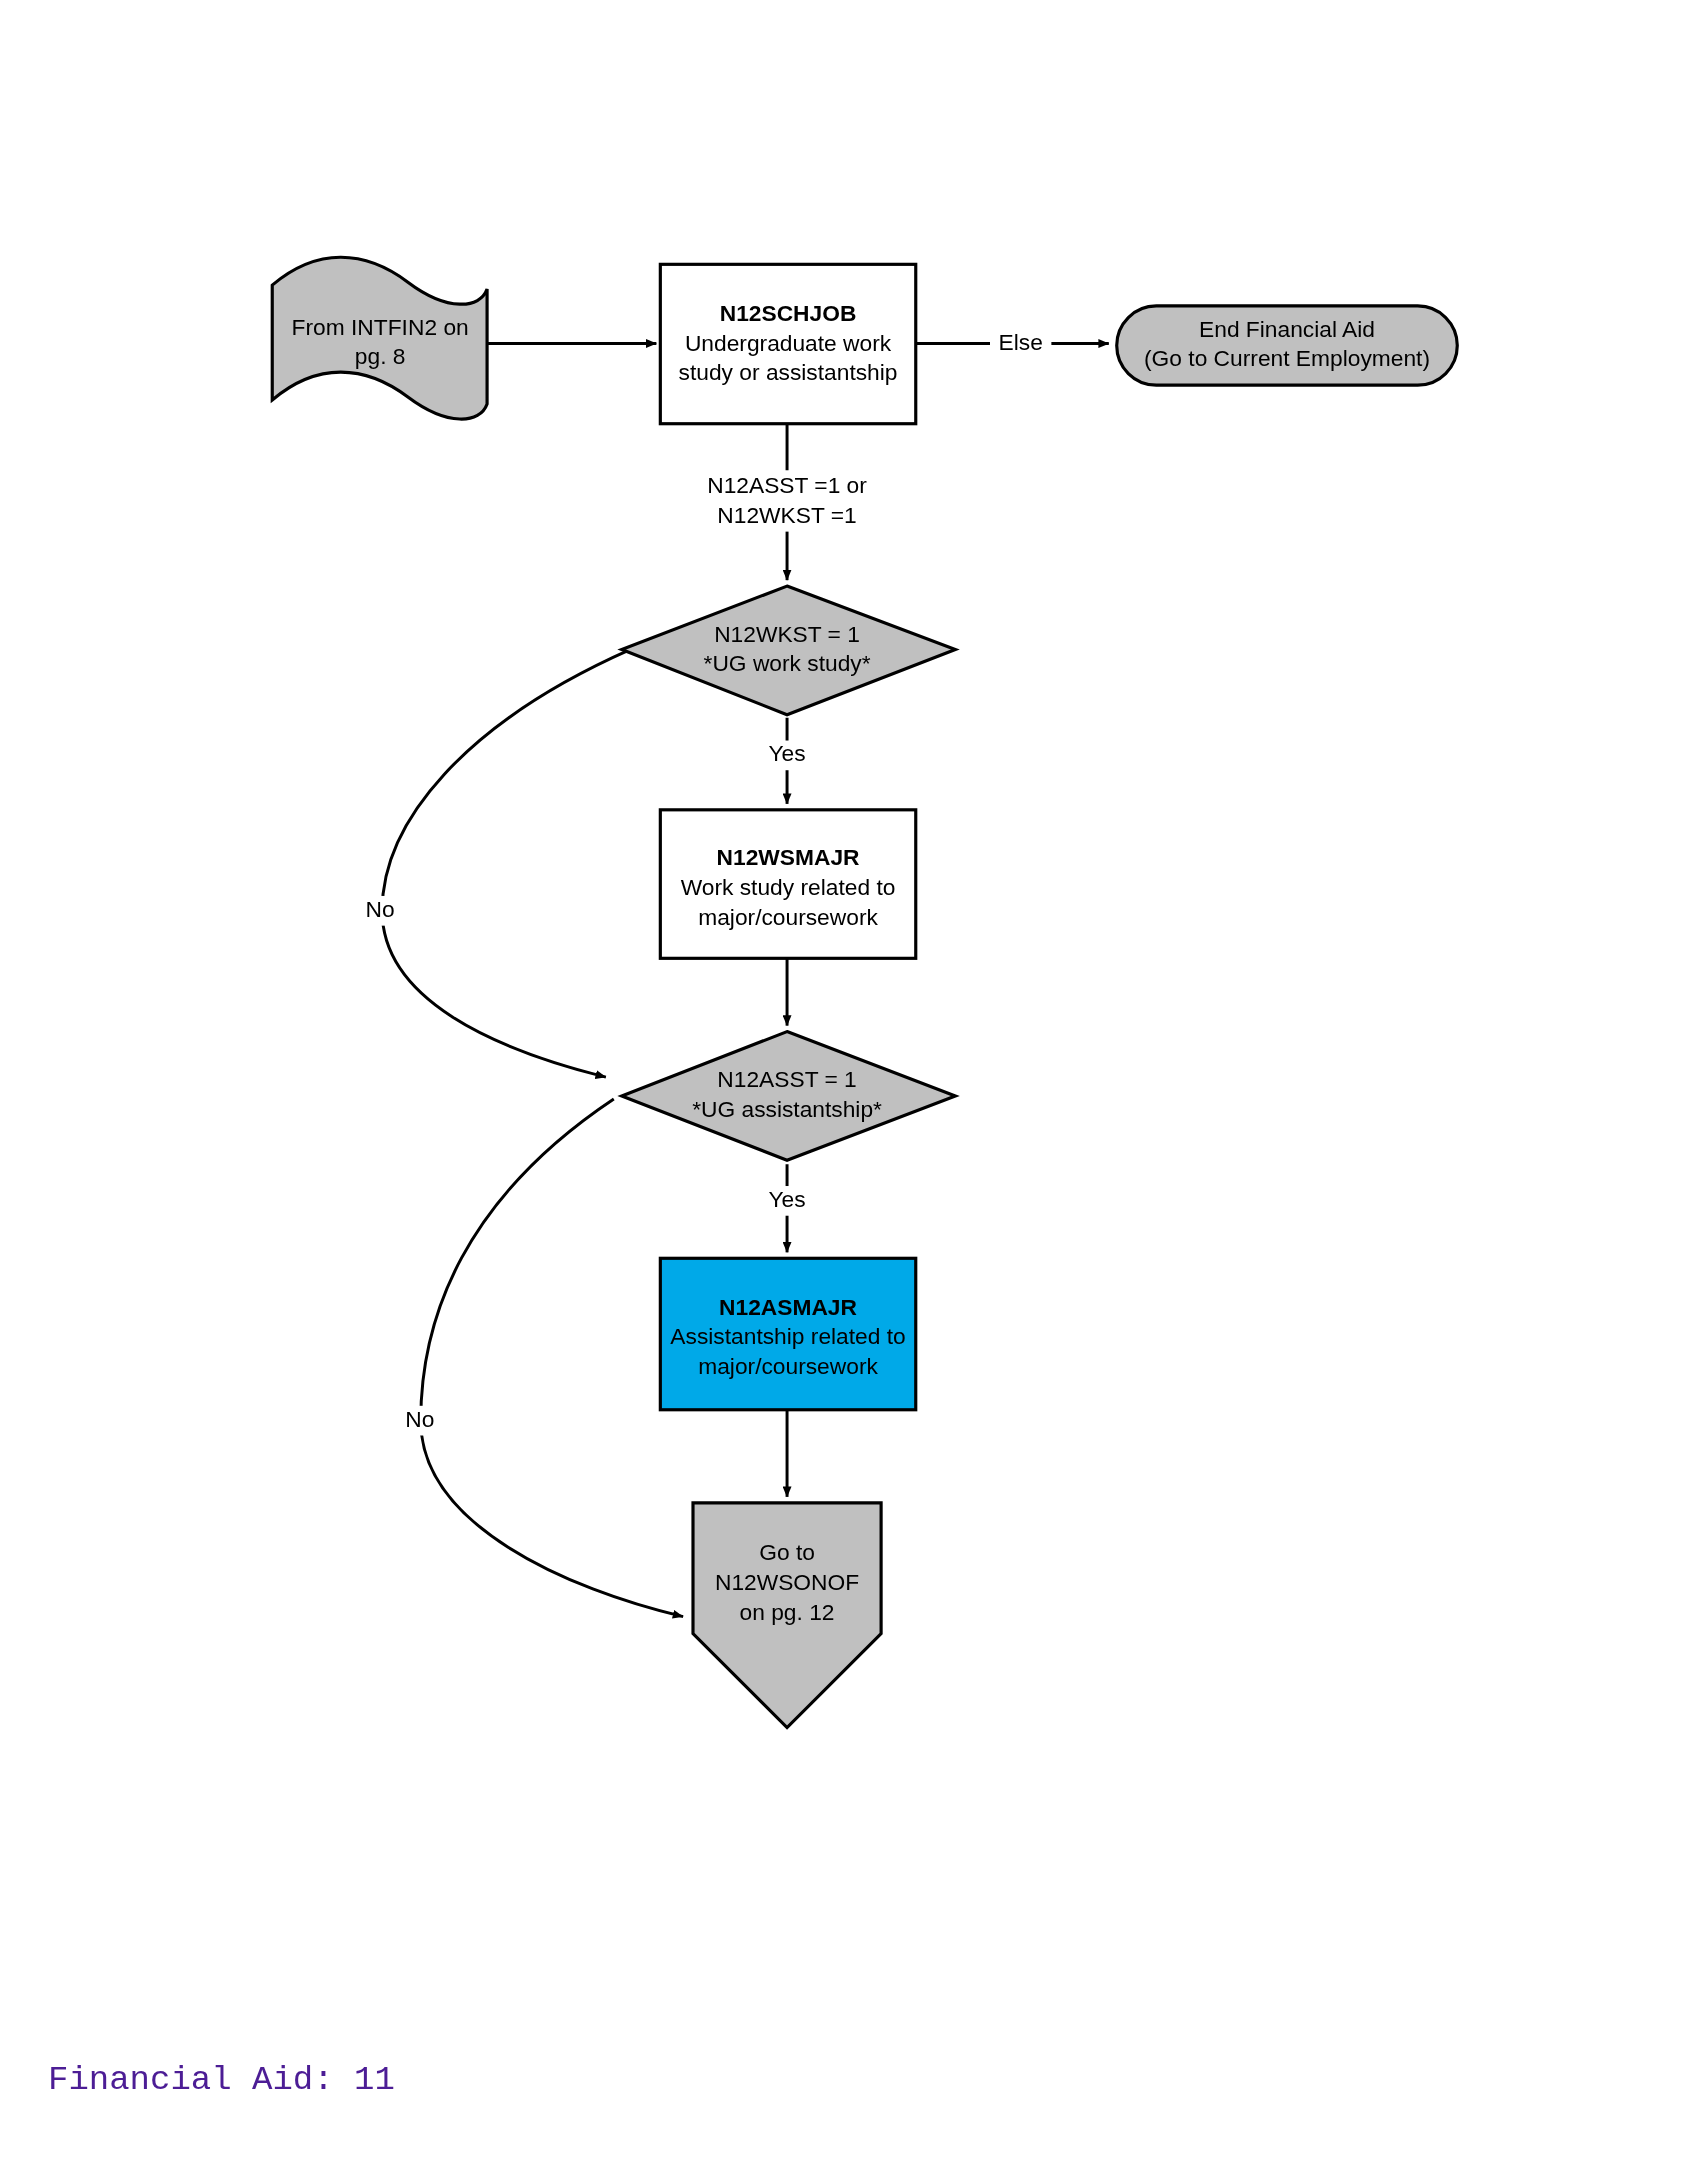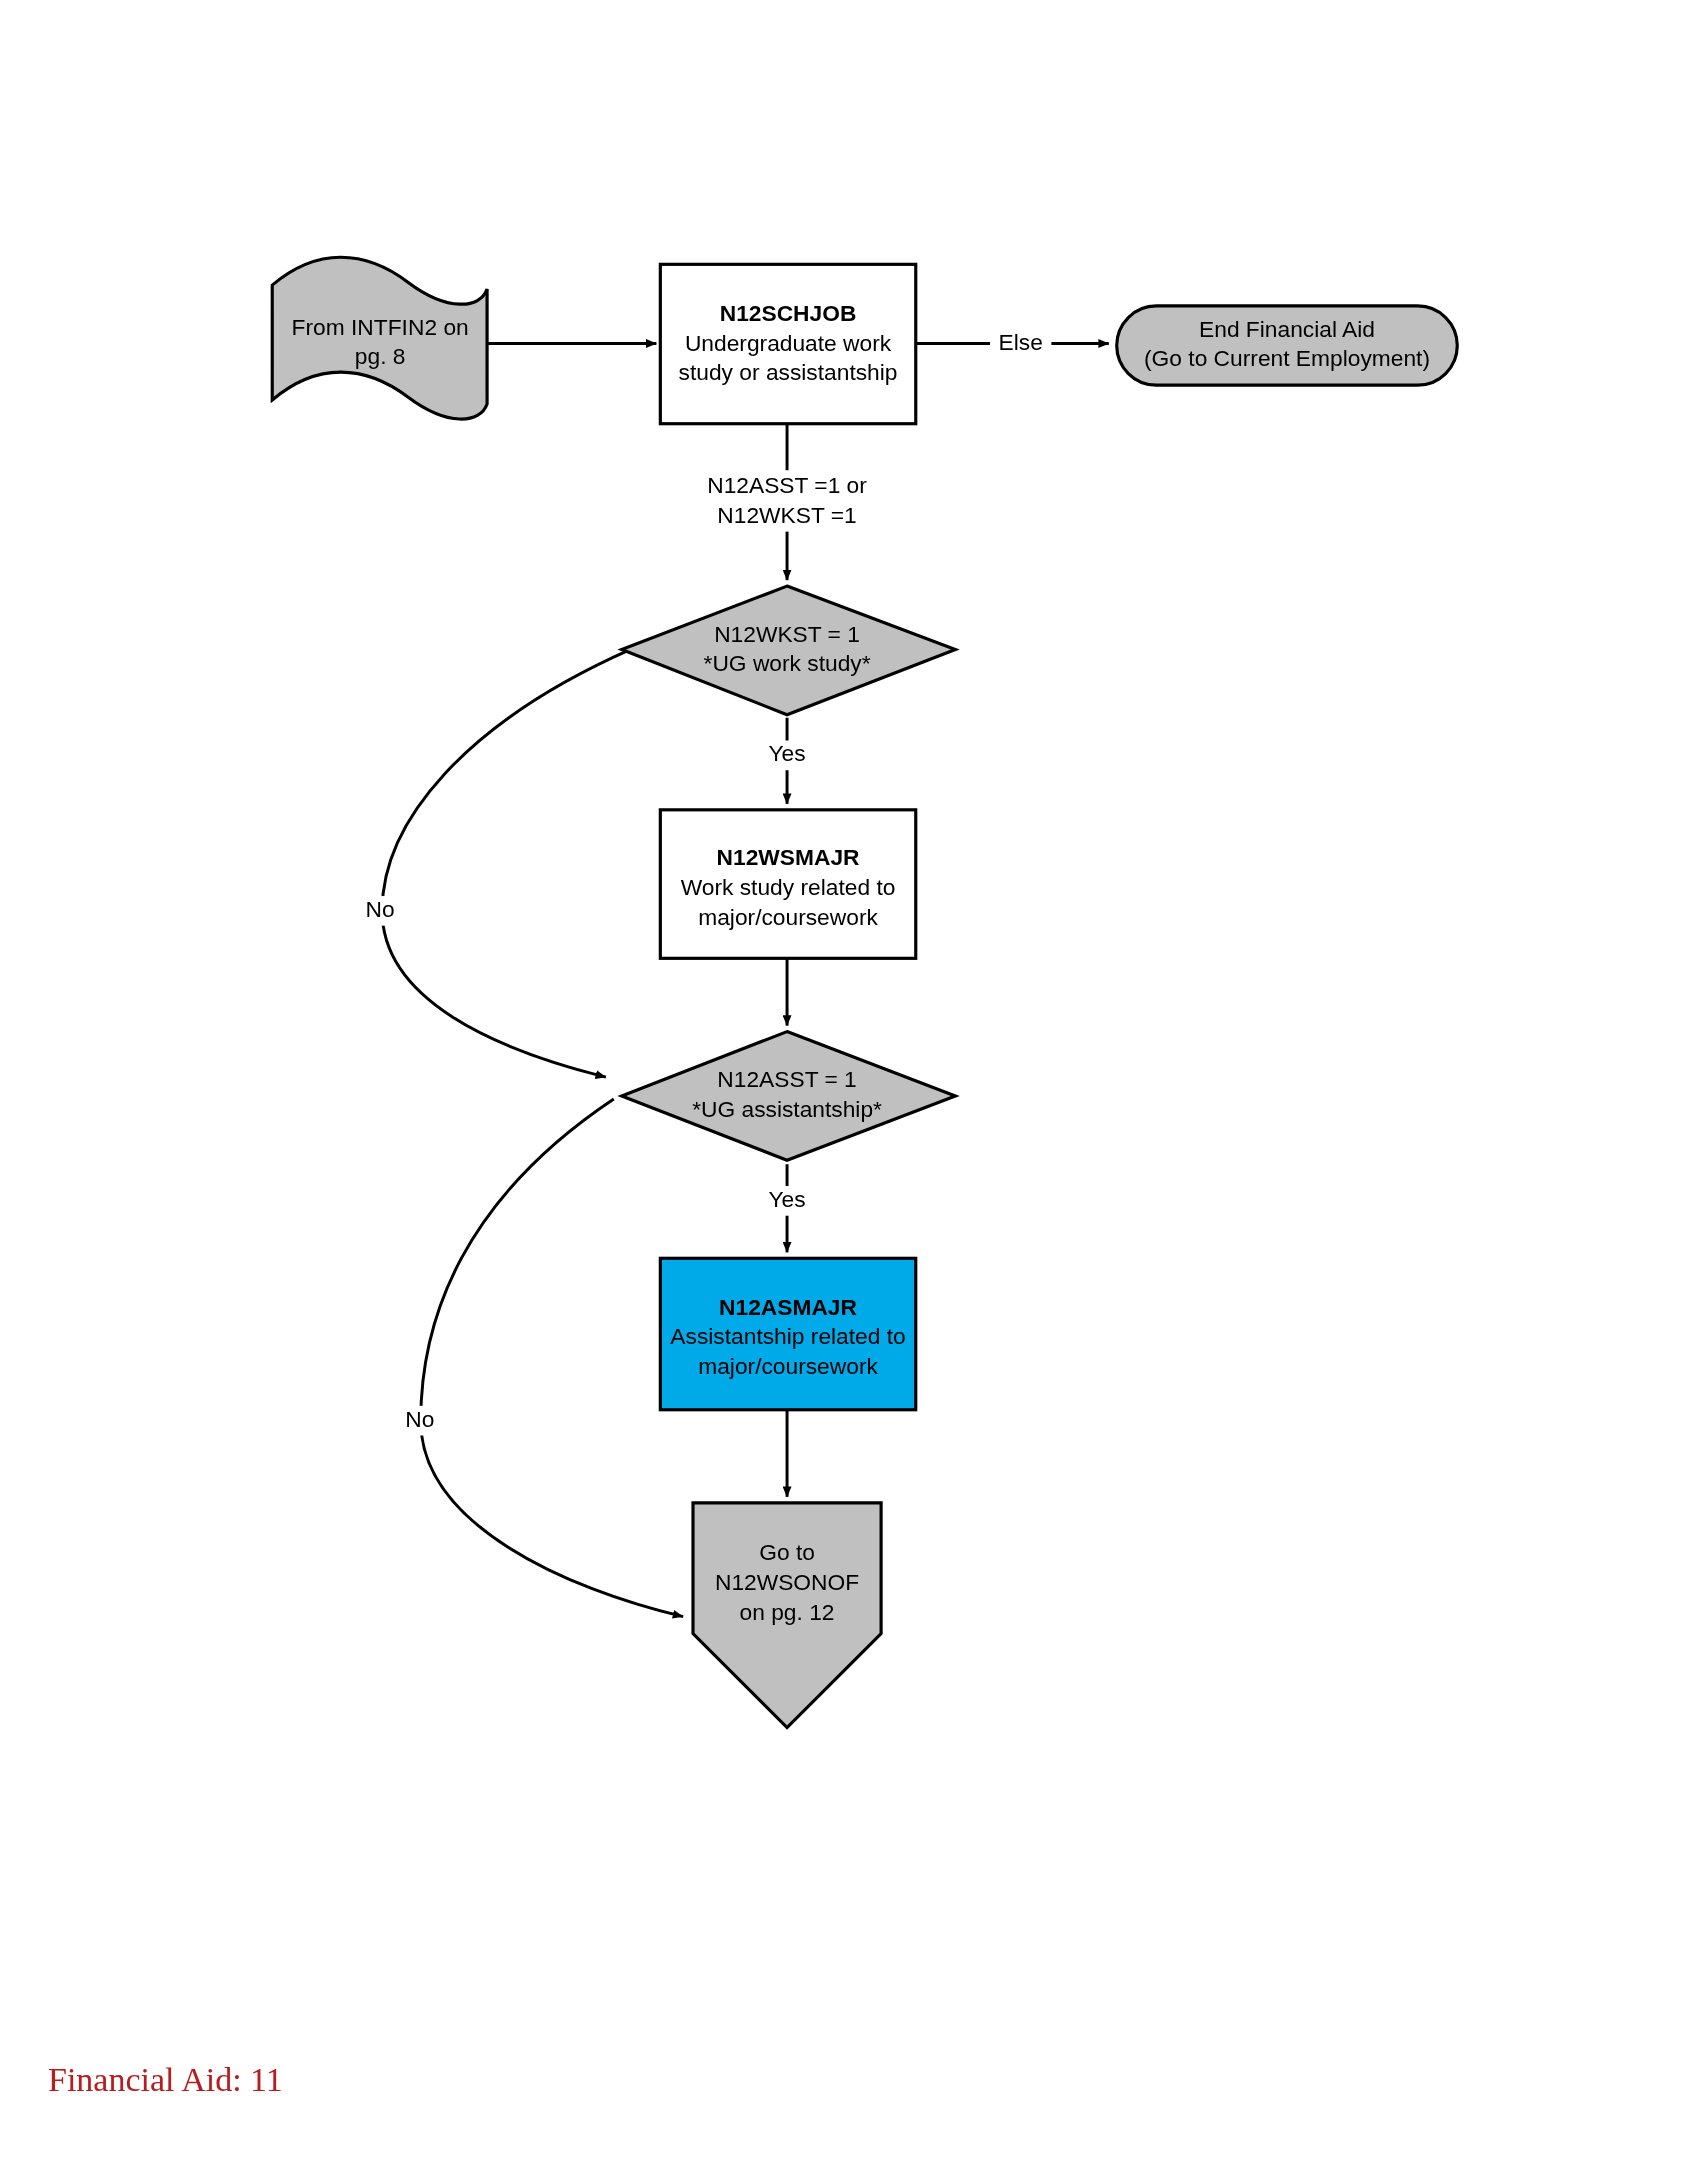--- a/index.html
+++ b/index.html
@@ -48,23 +48,23 @@
     font-family: "Liberation Sans", sans-serif;
     font-size: 23px;
     fill: #000000;
     text-anchor: middle;
     dominant-baseline: middle;
   }
   .page-footer {
     position: absolute;
     left: 48px;
     top: 2061px;
-    font-family: Liberation Serif, serif;
+    font-family: Liberation Mono, monospace;
     font-size: 34px;
-    color: #b91c1c;
+    color: #4c1d95;
     white-space: nowrap;
   }
 </style>
 </head>
 <body>
 
 <div id="flow-root">
 
   <svg class="diagram" viewBox="0 0 1700 2200" xmlns="http://www.w3.org/2000/svg">
     <defs>

